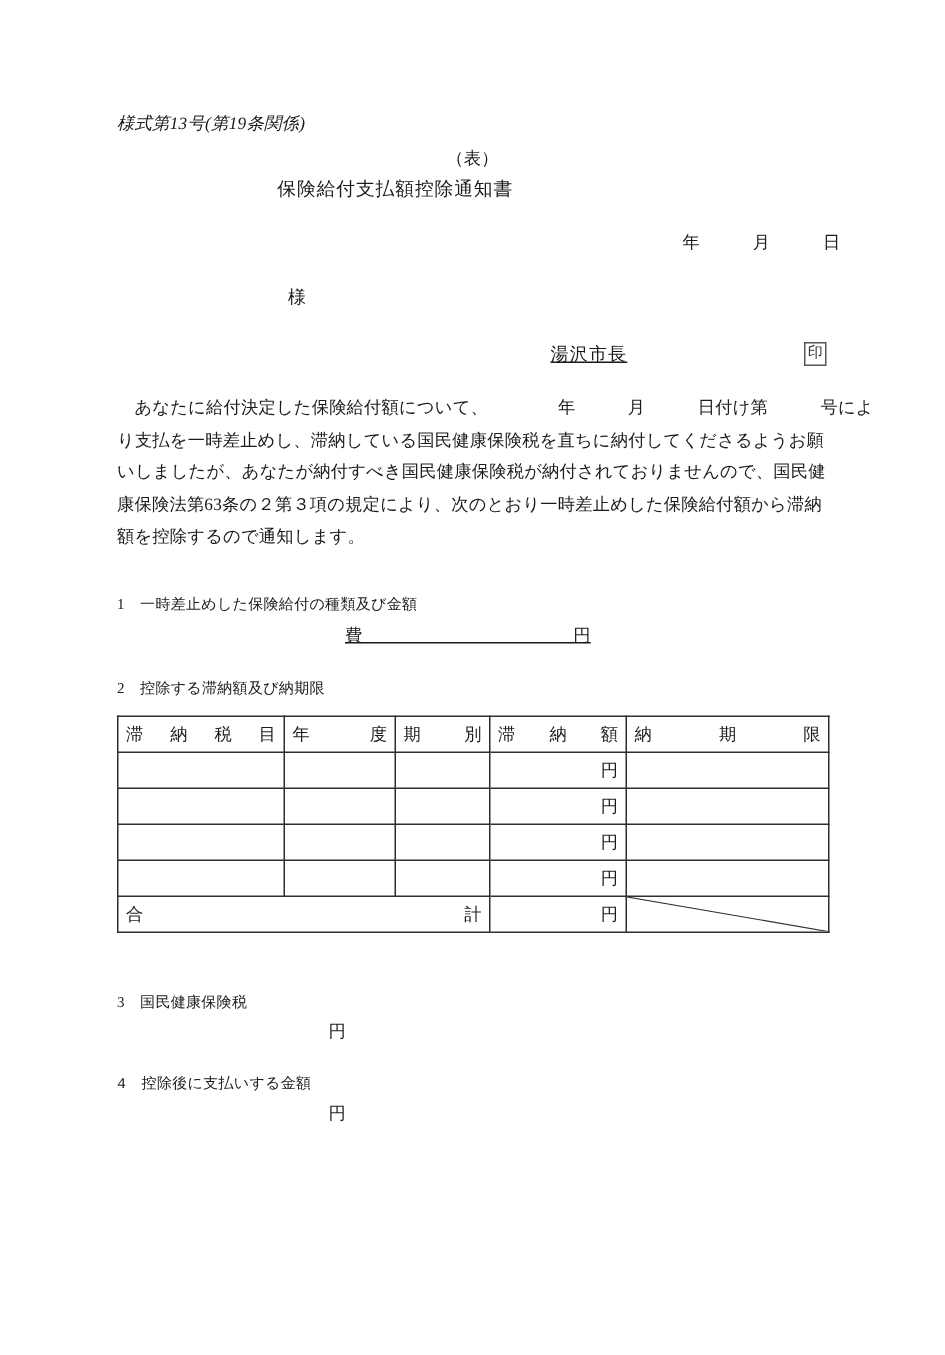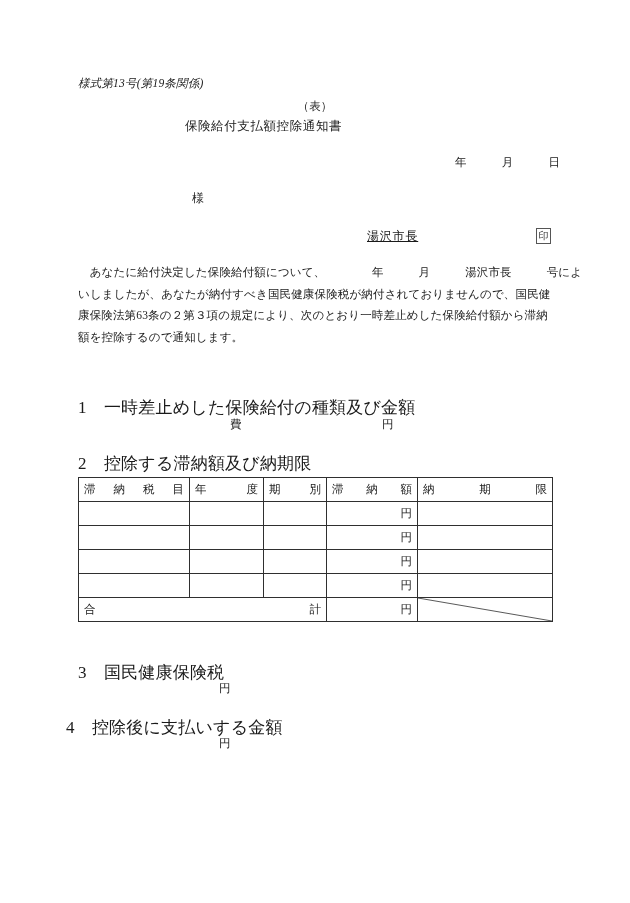--- a/index.html
+++ b/index.html
@@ -96,36 +96,36 @@
     text-align: justify;
     letter-spacing: 0.15px;
   }
   #body-paragraph .ln {
     display: block;
     white-space: pre;
   }
 
   
   .sec-head {
-    font-size: 17px;
+    font-size: 10px;
     letter-spacing: 0.2px;
   }
   .sec-val {
     font-size: 11.5px;
     letter-spacing: 0.2px;
   }
   #sec1-head { left: 78px; top: 399px; }
-  #sec1-values { left: 230px; top: 419px; }
+  #sec1-values { left: 230px; top: 419px; text-decoration: underline; }
 
   #sec2-head { left: 78px; top: 455px; }
 
   #sec3-head { left: 78px; top: 664px; }
   #sec3-values { left: 219px; top: 683px; }
 
-  #sec4-head { left: 66px; top: 719px; }
+  #sec4-head { left: 78px; top: 719px; font-family: Liberation Mono, monospace; }
   #sec4-values { left: 219px; top: 738px; }
 
   
   #deduction-table {
     position: absolute;
     left: 78px;
     top: 477px;
     width: 474px;
     border-collapse: collapse;
     table-layout: fixed;
@@ -184,21 +184,22 @@
 
   <div class="t" id="date-line">年　　　月　　　日</div>
 
   <div class="t" id="addressee-sama">様</div>
 
   <div class="t" id="issuer-name">湯沢市長</div>
 
   <div id="seal-box">印</div>
 
   <div id="body-paragraph">
-    <span class="ln">　あなたに給付決定した保険給付額について、　　　　年　　　月　　　湯沢市長　　　号によ</span>
+    <span class="ln">　あなたに給付決定した保険給付額について、　　　　年　　　月　　　日付け第　　　号によ</span>
+    <span class="ln">り支払を一時差止めし、滞納している国民健康保険税を直ちに納付してくださるようお願</span>
     <span class="ln">いしましたが、あなたが納付すべき国民健康保険税が納付されておりませんので、国民健</span>
     <span class="ln">康保険法第63条の２第３項の規定により、次のとおり一時差止めした保険給付額から滞納</span>
     <span class="ln">額を控除するので通知します。</span>
   </div>
 
   <div class="t sec-head" id="sec1-head"><span>1</span><span>　</span><span>一時差止めした保険給付の種類及び金額</span></div>
   <div class="t sec-val" id="sec1-values">費　　　　　　　　　　　　円</div>
 
   <div class="t sec-head" id="sec2-head"><span>2</span><span>　</span><span>控除する滞納額及び納期限</span></div>
 

